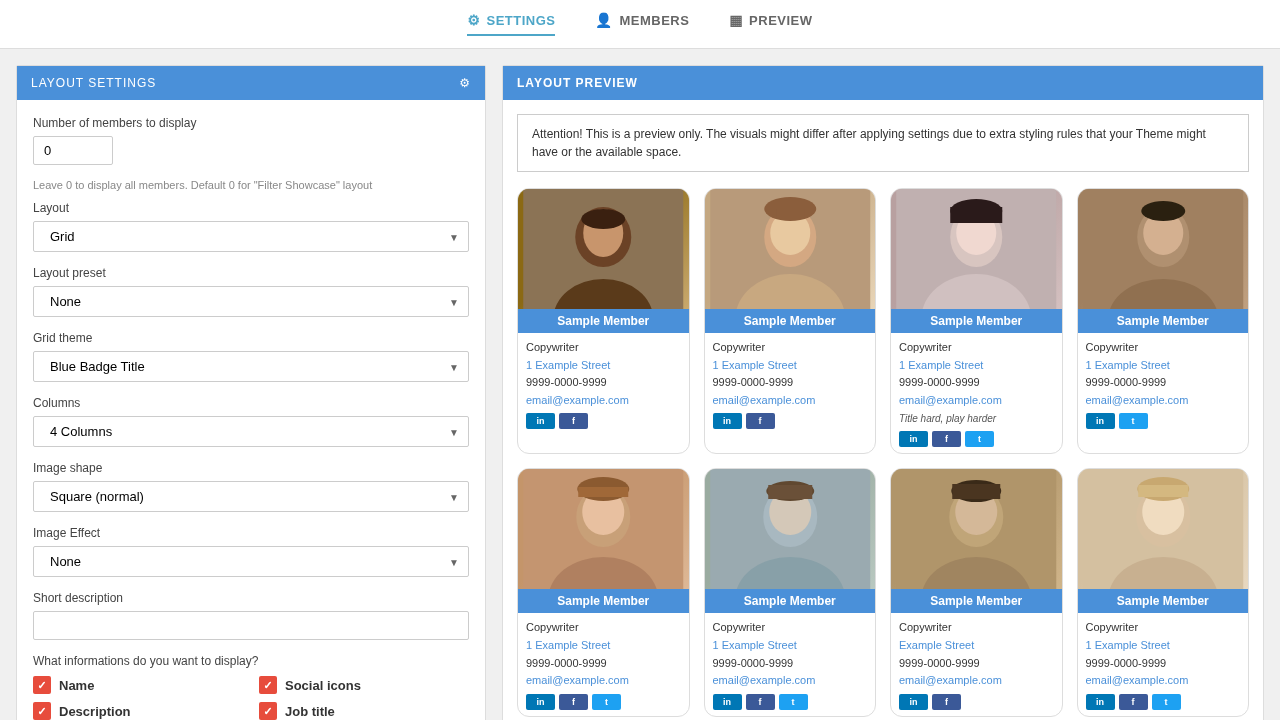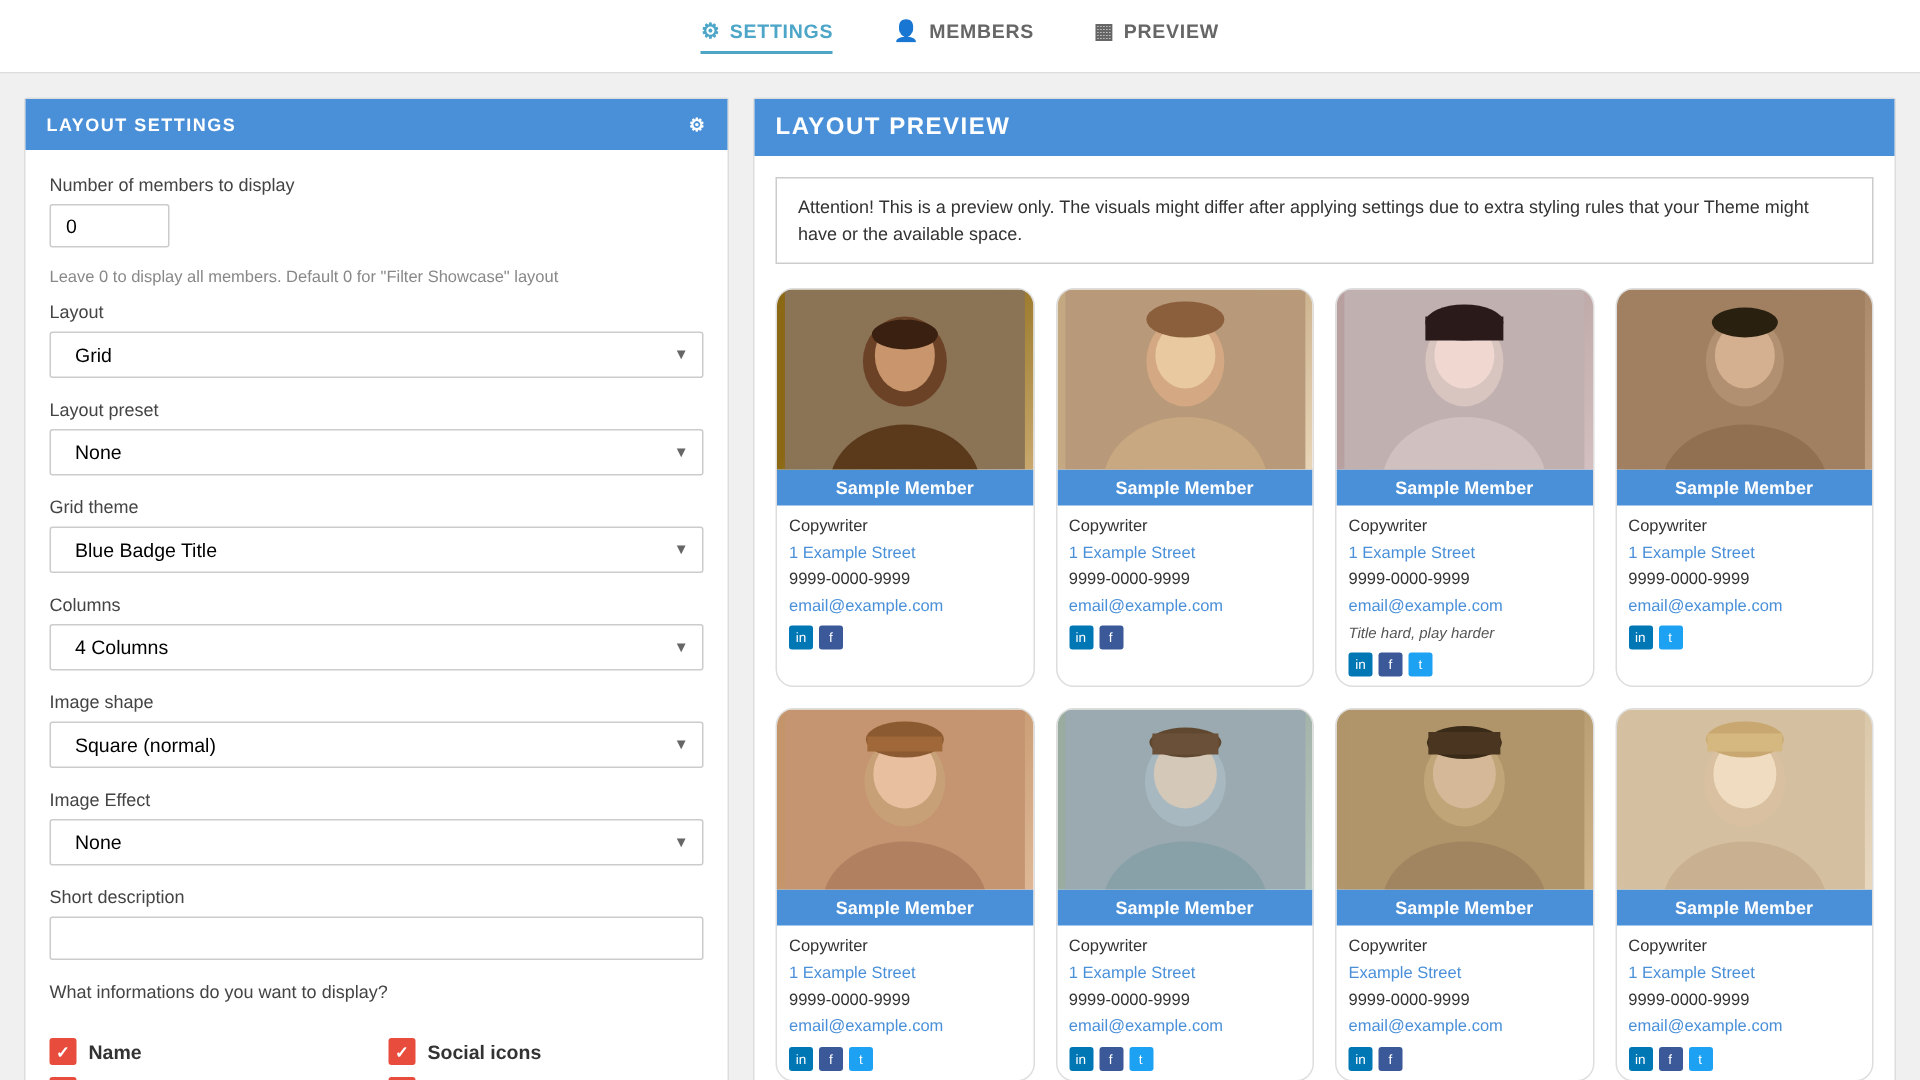--- a/index.html
+++ b/index.html
@@ -47,21 +47,21 @@
       width: 470px;
       flex-shrink: 0;
       background: #fff;
       border: 1px solid #ddd;
       border-radius: 2px;
     }
     .panel-header {
       background: #4a90d9;
       color: #fff;
       font-size: 12px;
-      font-weight: bold;
+      font-weight: normal;
       letter-spacing: 1px;
       padding: 10px 14px;
       display: flex;
       justify-content: space-between;
       align-items: center;
     }
     .panel-header .gear-icon { cursor: pointer; }
     .panel-body { padding: 16px; }
 
     .form-group { margin-bottom: 14px; }
@@ -92,21 +92,21 @@
       position: absolute;
       right: 10px;
       top: 50%;
       transform: translateY(-50%);
       pointer-events: none;
       color: #666;
       font-size: 10px;
     }
 
     .checkboxes-section { margin-top: 14px; }
-    .checkboxes-section .label { font-size: 12px; color: #444; margin-bottom: 24px; }
+    .checkboxes-section .label { font-size: 12px; color: #444; margin-bottom: 8px; }
     .checkbox-grid { display: grid; grid-template-columns: 1fr 1fr; gap: 8px 16px; }
     .checkbox-item { display: flex; align-items: center; gap: 8px; }
     .checkbox-box {
       width: 18px; height: 18px;
       background: #e74c3c;
       border-radius: 2px;
       display: flex; align-items: center; justify-content: center;
       flex-shrink: 0;
       cursor: pointer;
     }
@@ -116,21 +116,21 @@
     
     .right-panel {
       flex: 1;
       background: #fff;
       border: 1px solid #ddd;
       border-radius: 2px;
     }
     .preview-header {
       background: #4a90d9;
       color: #fff;
-      font-size: 16px;
+      font-size: 12px;
       font-weight: bold;
       letter-spacing: 1px;
       padding: 10px 14px;
     }
     .preview-body { padding: 14px; }
     .preview-notice {
       background: #fff;
       border: 1px solid #ccc;
       padding: 10px 14px;
       font-size: 12px;
@@ -163,24 +163,24 @@
       font-size: 11px;
       line-height: 1.6;
     }
     .member-role { color: #333; }
     .member-address { color: #4a90d9; }
     .member-phone { color: #333; }
     .member-email { color: #4a90d9; }
     .member-desc { color: #555; font-style: italic; font-size: 10px; margin-top: 2px; }
     .social-icons { display: flex; gap: 4px; margin-top: 4px; }
     .social-icon {
-      width: 16px; height: 16px;
+      width: 29px; height: 16px;
       border-radius: 2px;
       display: flex; align-items: center; justify-content: center;
-      font-size: 9px; font-weight: normal; color: #fff;
+      font-size: 9px; font-weight: bold; color: #fff;
       cursor: pointer;
     }
     .si-linkedin { background: #0077b5; }
     .si-facebook { background: #3b5998; }
     .si-twitter { background: #1da1f2; }
 
     
     .photo-1 { background: linear-gradient(135deg, #8B6914 40%, #c9a96e 100%); }
     .photo-2 { background: linear-gradient(135deg, #c4a882 40%, #e8d5b7 100%); }
     .photo-3 { background: linear-gradient(135deg, #b8a0a0 40%, #d4c0c0 100%); }

